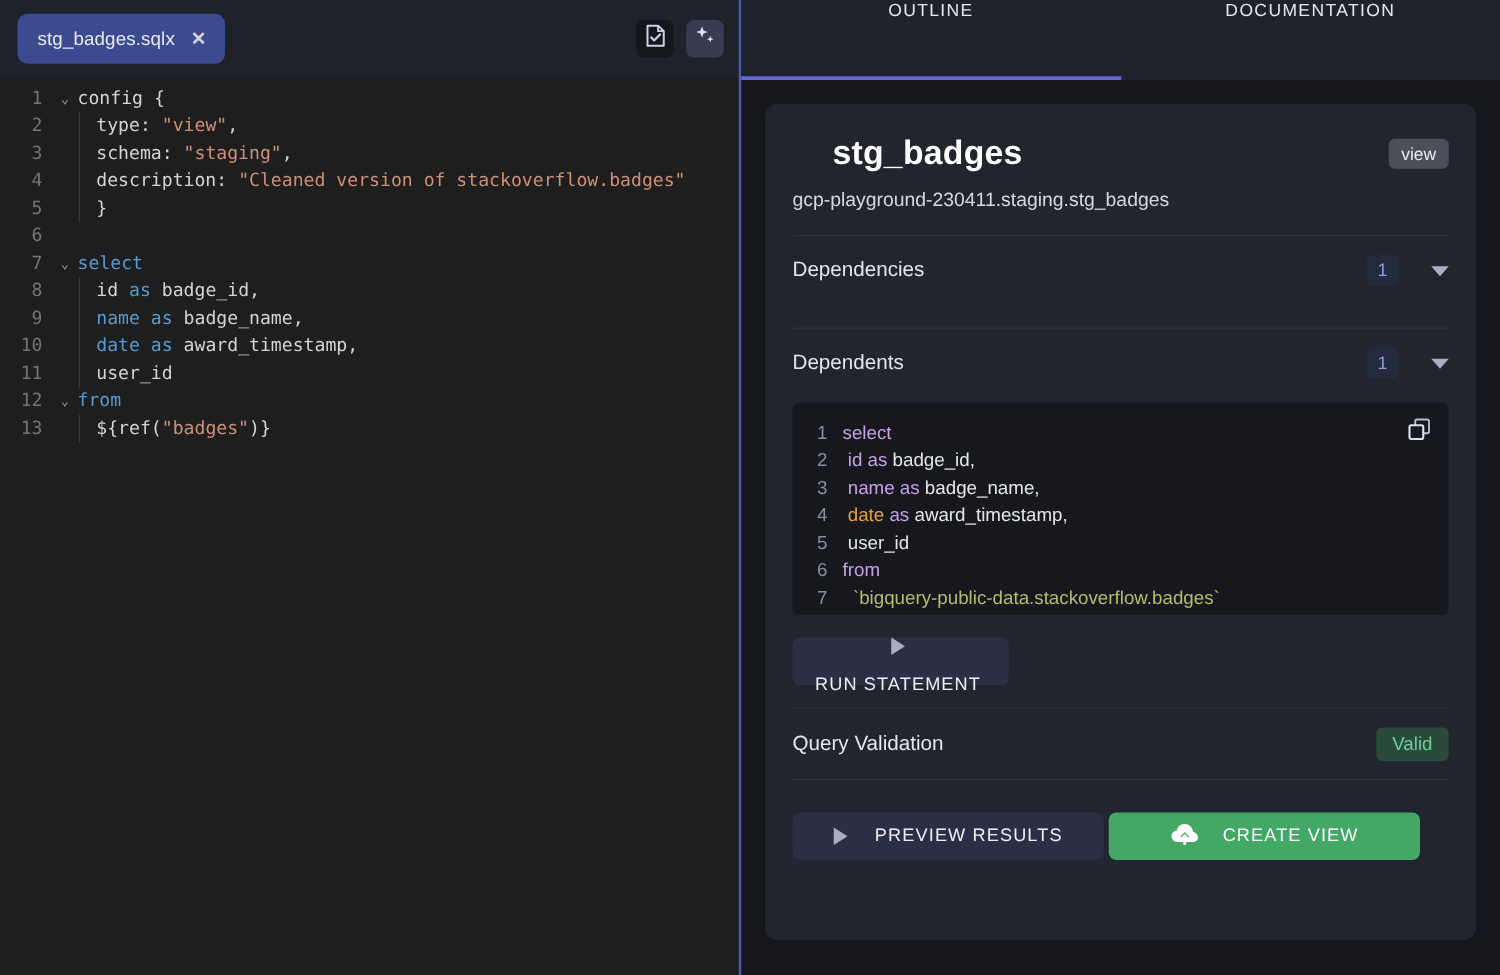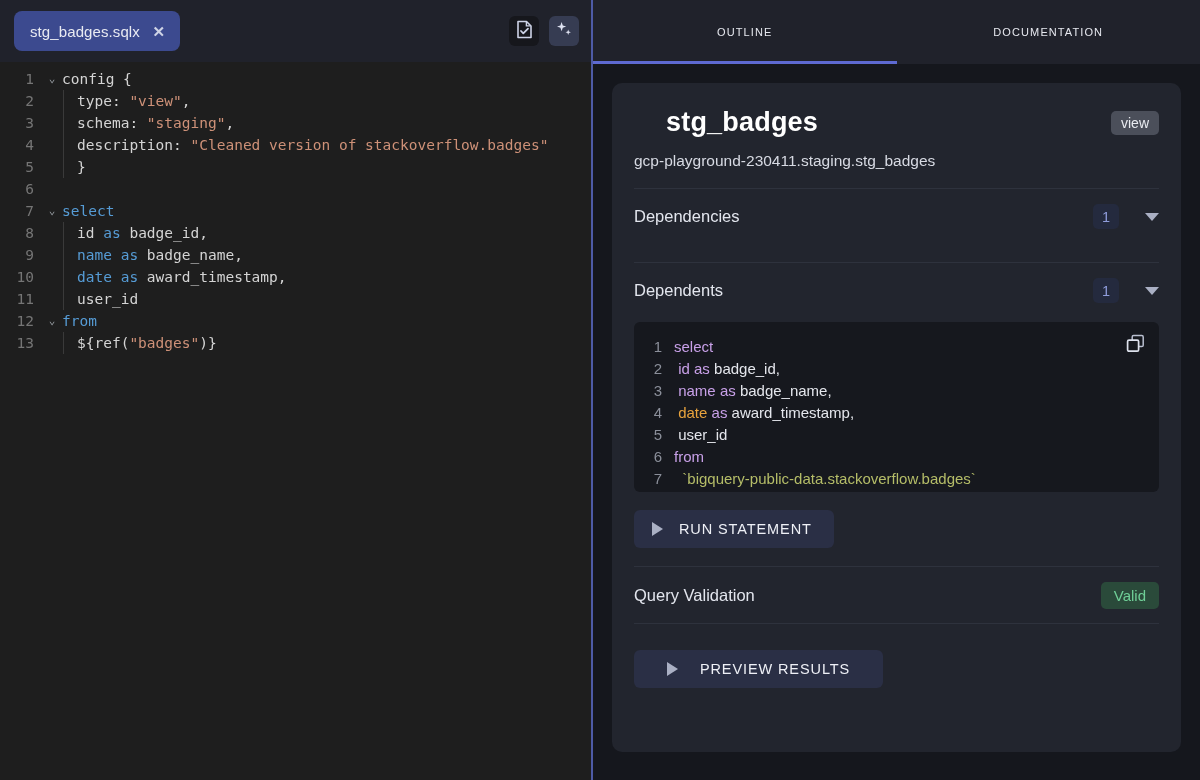--- a/index.html
+++ b/index.html
@@ -94,22 +94,22 @@
     display: flex; flex-direction: column;
   }
   .tabs {
     height: 64px; min-height: 64px;
     background: #20222b;
     display: flex; align-items: stretch;
     position: relative;
   }
   .panel-tab {
     flex: 1;
-    display: flex; align-items: center; justify-content: center;
-    color: #e6e8ef; font-size: 11px;
+    display: flex; justify-content: center;
+    color: #e6e8ef; font-size: 14px;
     letter-spacing: 1.1px;
     cursor: pointer; position: relative;
   }
   .panel-tab.active::after {
     content: ""; position: absolute;
     left: 0; right: 0; bottom: 0; height: 3px;
     background: #5e6ad2;
   }
 
   .card {
@@ -191,20 +191,21 @@
   .qp { color: #e4e6ec; }
 
   .run-btn {
     margin-top: 18px;
     display: inline-flex; align-items: center; gap: 16px;
     background: #2a2f45; color: #eef0f6;
     border-radius: 6px;
     height: 38px; padding: 0 22px 0 18px;
     font-size: 14.5px; letter-spacing: .9px;
     cursor: pointer;
+    flex-direction: column;
   }
   .play {
     width: 0; height: 0;
     border-top: 7px solid transparent;
     border-bottom: 7px solid transparent;
     border-left: 11px solid #aab0c4;
   }
   .validation-row {
     display: flex; align-items: center;
     height: 58px; margin-top: 18px;
@@ -344,17 +345,28 @@
       <div class="validation-row">
         <span class="validation-label">Query Validation</span>
         <span class="valid-badge">Valid</span>
       </div>
 
       <div class="actions">
         <div class="btn preview">
           <span class="play"></span>
           <span>PREVIEW RESULTS</span>
         </div>
+        <div class="btn create">
+          <span>
+            <svg width="24" height="20" viewBox="0 0 24 20">
+              <path d="M6 16.5 C3.2 16.5 1.2 14.4 1.2 11.9 C1.2 9.6 3 7.7 5.3 7.4 C5.9 4.4 8.5 2.2 11.7 2.2 C15.3 2.2 18.2 5 18.4 8.5 C20.7 8.9 22.4 10.8 22.4 13 C22.4 15 20.9 16.5 18.8 16.5 Z" fill="#ffffff"></path>
+              <path d="M11.8 17.8 V9.6" stroke="#ffffff" stroke-width="2.4" stroke-linecap="round"></path>
+              <path d="M8.9 12.3 L11.8 9.3 L14.7 12.3" fill="none" stroke="#ffffff" stroke-width="2.2" stroke-linecap="round" stroke-linejoin="round"></path>
+              <path d="M8.9 12.3 L11.8 9.3 L14.7 12.3" fill="none" stroke="#43a866" stroke-width="1.1" stroke-linecap="round" stroke-linejoin="round"></path>
+            </svg>
+          </span>
+          <span>CREATE VIEW</span>
+        </div>
       </div>
 
     </div>
   </div>
 </div>
 
 </body></html>

